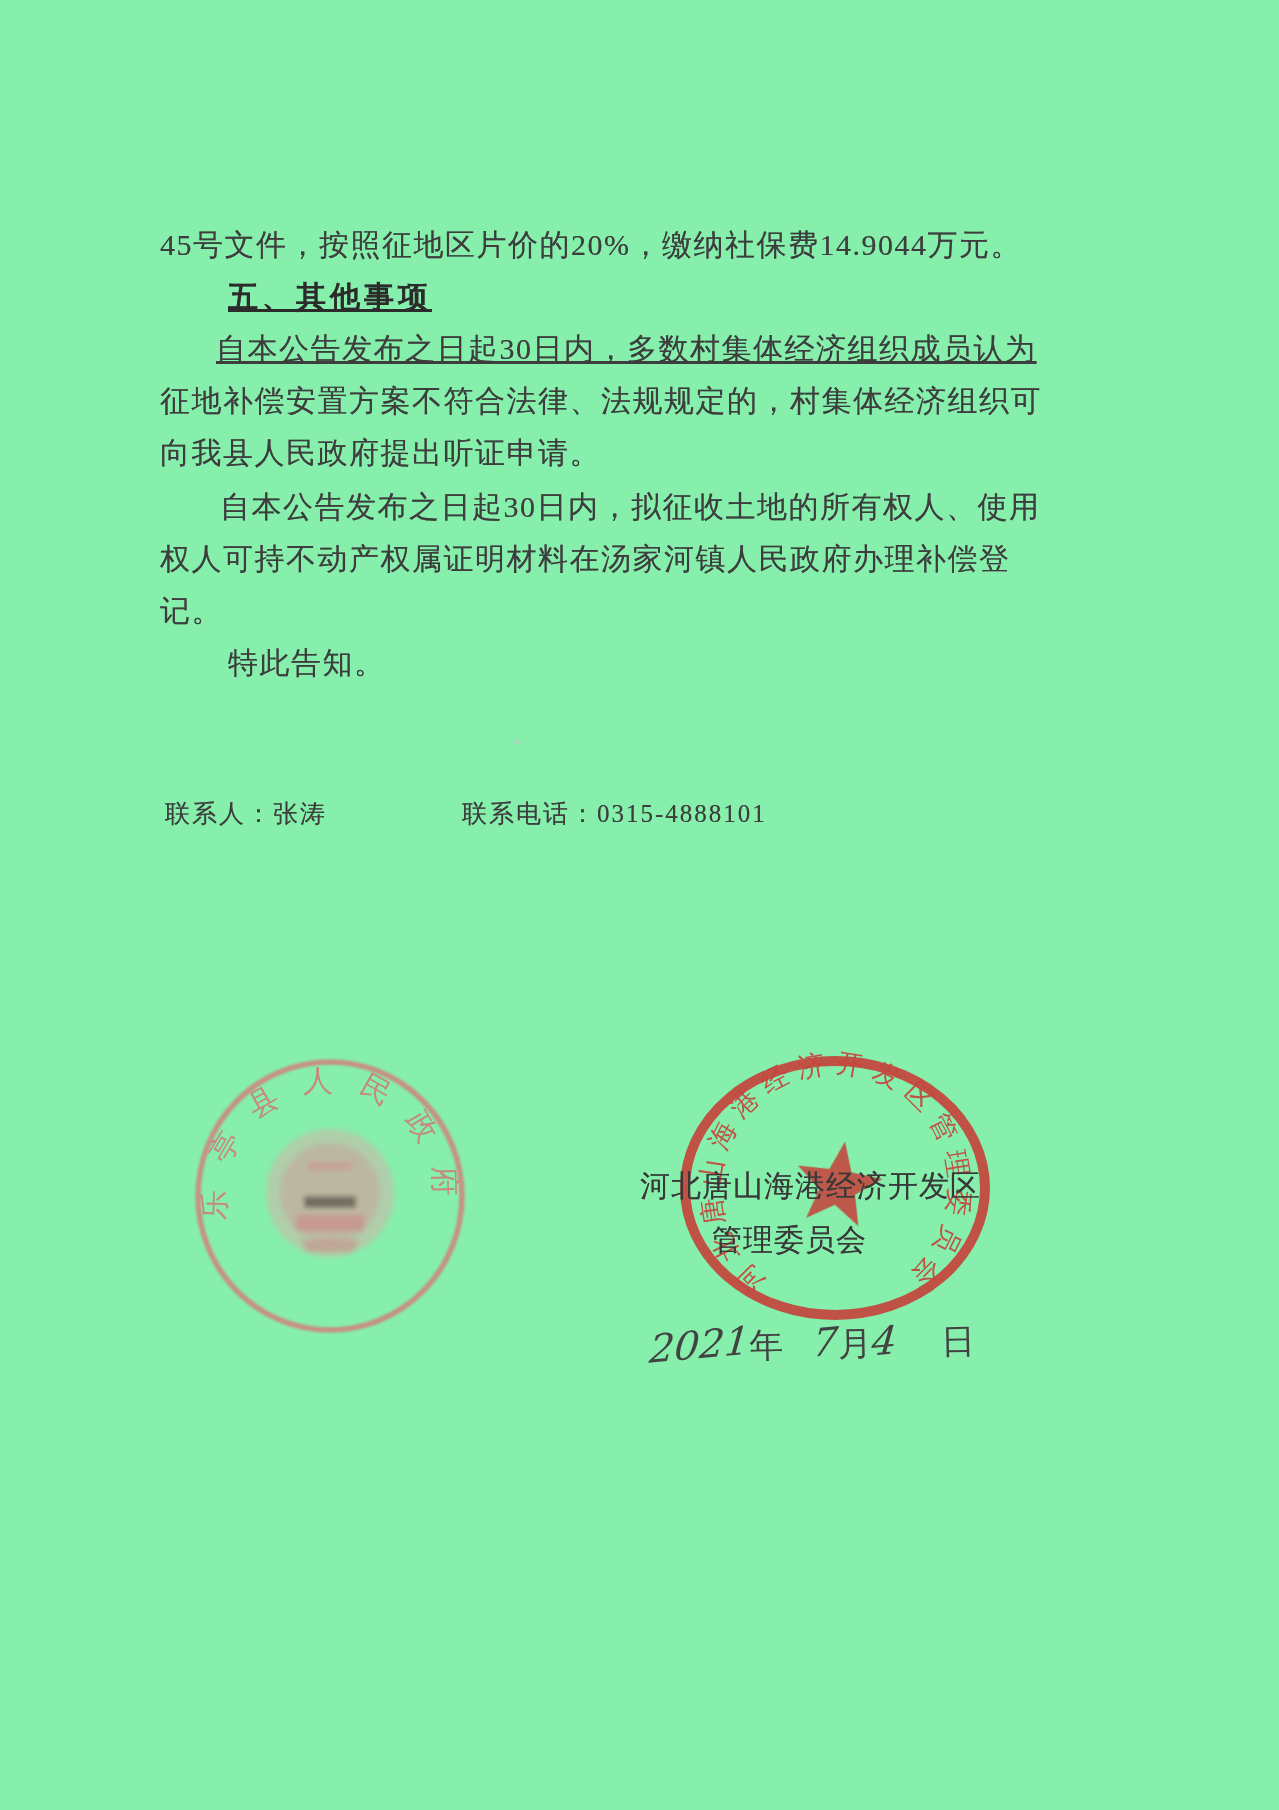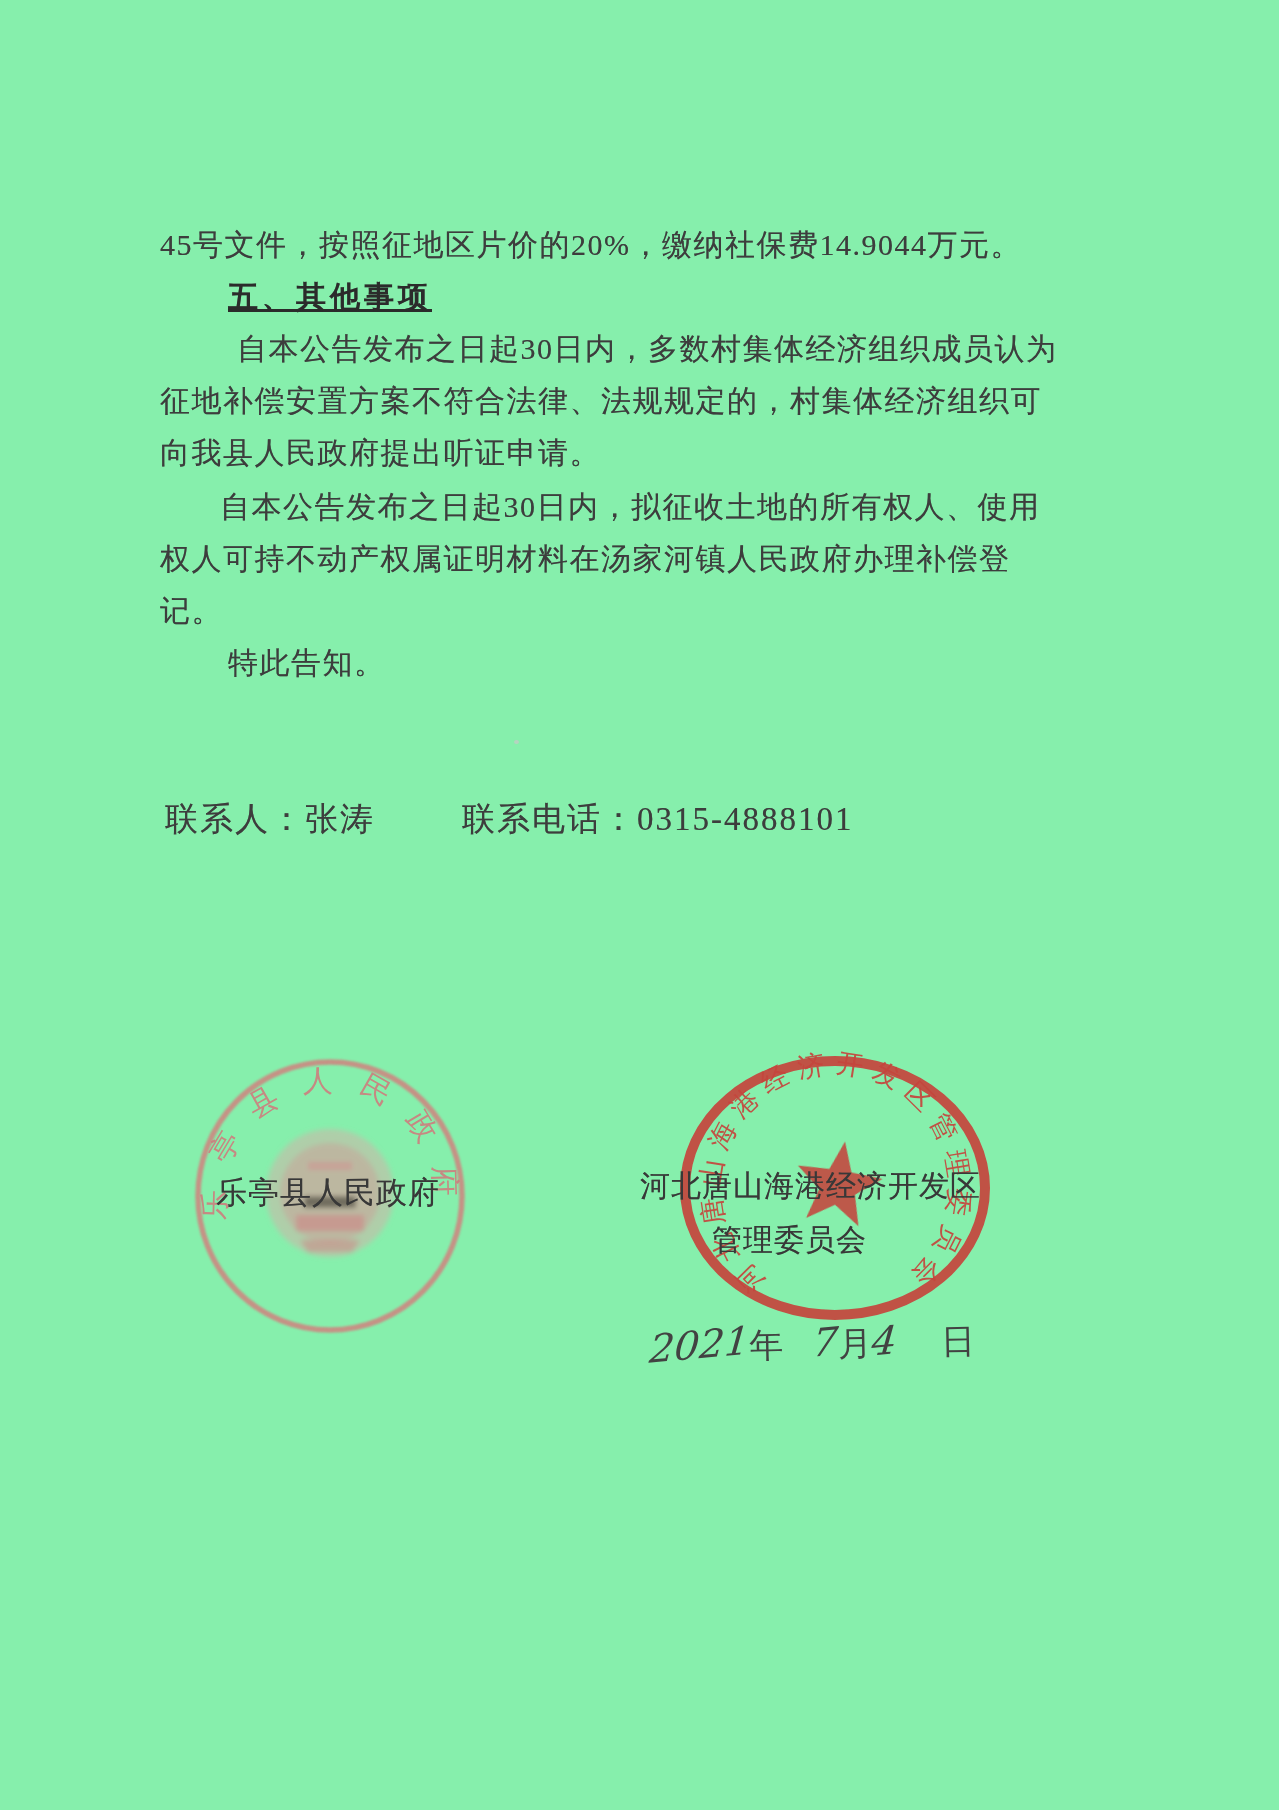--- a/index.html
+++ b/index.html
@@ -21,21 +21,21 @@
     letter-spacing: 1.5px;
     text-shadow: 0 0 0.5px rgba(60,60,60,0.55);
   }
   .heading {
     font-family: "Liberation Sans", sans-serif;
     font-weight: bold;
     color: #2b2b2b;
     letter-spacing: 4px;
     text-decoration: underline;
   }
-  .contact { position: absolute; white-space: nowrap; font-size: 33px; color: #3d3d3d;
+  .contact { position: absolute; white-space: nowrap; font-size: 25px; color: #3d3d3d;
     letter-spacing: 2px; text-shadow: 0 0 0.5px rgba(60,60,60,0.55); }
   .sealsvg { position: absolute; left: 0; top: 0; pointer-events: none; }
   .overlayname {
     position: absolute; white-space: nowrap; font-size: 30px; color: #383838;
     letter-spacing: 1px; text-shadow: 0 0 0.6px rgba(55,55,55,0.6);
   }
   .datewrap {
     position: absolute; left: 650px; top: 1320px; white-space: nowrap;
     font-size: 39px; color: #424242; transform: rotate(-1.2deg);
   }
@@ -49,21 +49,21 @@
   .speck { position: absolute; width: 5px; height: 4px; border-radius: 50%;
     background: #c9c9c9; opacity: 0.7; }
 </style>
 </head>
 <body>
 
 <div class="page">
 
   <div class="txtline" style="left:160px; top:224px;">45号文件，按照征地区片价的20%，缴纳社保费14.9044万元。</div>
   <div class="txtline heading" style="left:228px; top:276px;">五、其他事项</div>
-  <div class="txtline" style="left:237px; top:328px;">自本公告发布之日起30日内，多数村集体经济组织成员认为</div>
+  <div class="txtline" style="left:216px; top:328px;text-decoration:underline;">自本公告发布之日起30日内，多数村集体经济组织成员认为</div>
   <div class="txtline" style="left:160px; top:380px;">征地补偿安置方案不符合法律、法规规定的，村集体经济组织可</div>
   <div class="txtline" style="left:160px; top:432px;">向我县人民政府提出听证申请。</div>
   <div class="txtline" style="left:220px; top:486px;">自本公告发布之日起30日内，拟征收土地的所有权人、使用</div>
   <div class="txtline" style="left:160px; top:538px;text-align:center;">权人可持不动产权属证明材料在汤家河镇人民政府办理补偿登</div>
   <div class="txtline" style="left:160px; top:590px;">记。</div>
   <div class="txtline" style="left:228px; top:642px;">特此告知。</div>
 
   <div class="contact" style="left:165px; top:797px;">联系人：张涛</div>
   <div class="contact" style="left:462px; top:797px;">联系电话：0315-4888101</div>
 
@@ -101,21 +101,20 @@
 
     <g>
       <ellipse cx="835" cy="1188" rx="150" ry="127" fill="none" stroke="#c5453d" stroke-width="10" opacity="0.92" filter="url(#soft2)"></ellipse>
       <polygon transform="translate(838,1186) rotate(9)" points="0,-45 11.2,-15.4 42.8,-13.9 18.1,5.9 26.5,36.4 0,19 -26.5,36.4 -18.1,5.9 -42.8,-13.9 -11.2,-15.4" fill="#c5443c" opacity="0.88" filter="url(#soft2)"></polygon>
       <text font-size="27" letter-spacing="9" fill="#c5453d" opacity="0.92" filter="url(#soft2)" text-anchor="middle" font-family="Liberation Serif, serif">
         <textPath href="#rightArcPath" startOffset="50%">河北唐山海港经济开发区管理委员会</textPath>
       </text>
     </g>
   </svg>
 
-  <div class="overlayname" style="left:216px; top:1172px; font-size:31px;">乐亭县人民政府</div>
   <div class="overlayname" style="left:640px; top:1166px;text-align:right;">河北唐山海港经济开发区</div>
   <div class="overlayname" style="left:712px; top:1220px;">管理委员会</div>
 
   <div class="datewrap">
     <span class="hand">2021</span><span class="unit">年</span><span class="gap1"></span><span class="hand">7</span><span class="unit">月</span><span class="hand">4</span><span class="gap2"></span><span class="unit">日</span>
   </div>
 
 </div>
 
 </body></html>

